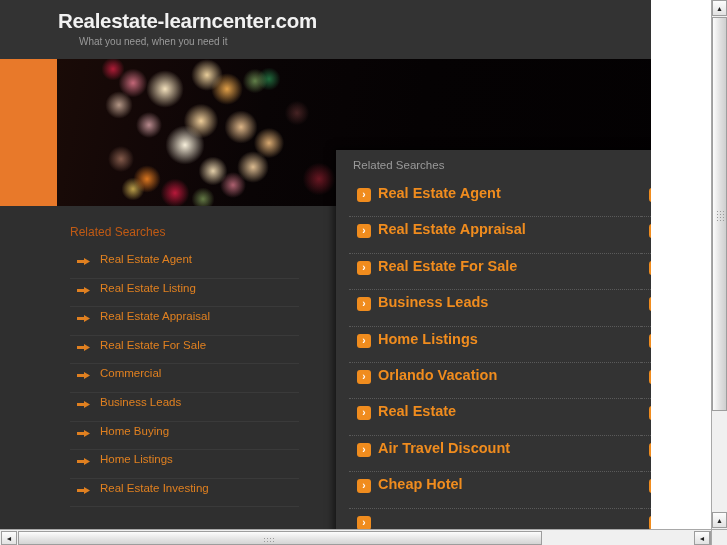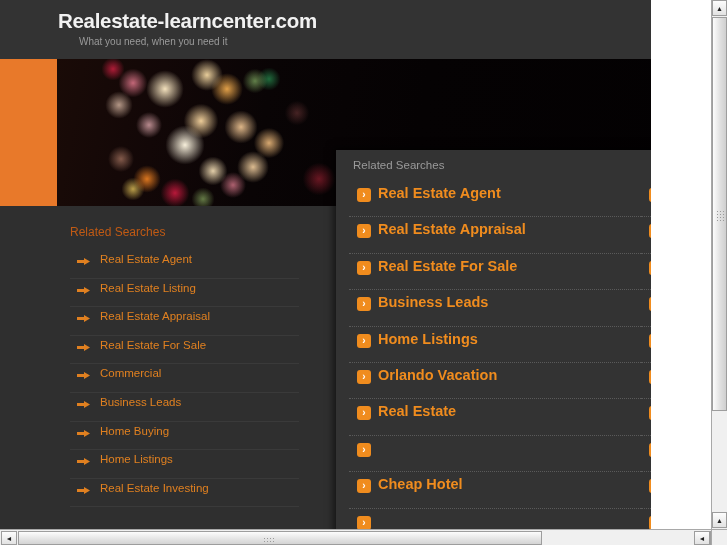--- a/index.html
+++ b/index.html
@@ -472,20 +472,21 @@
       <li>
         <span class="ad-bullet">›</span>
         <span class="ad-label">Orlando Vacation</span>
       </li>
       <li>
         <span class="ad-bullet">›</span>
         <span class="ad-label">Real Estate</span>
       </li>
       <li>
         <span class="ad-bullet">›</span>
+        <span class="ad-label">Air Travel Discount</span>
       </li>
       <li>
         <span class="ad-bullet">›</span>
         <span class="ad-label">Cheap Hotel</span>
       </li>
       <li>
         <span class="ad-bullet">›</span>
       </li>
     </ul>
 

